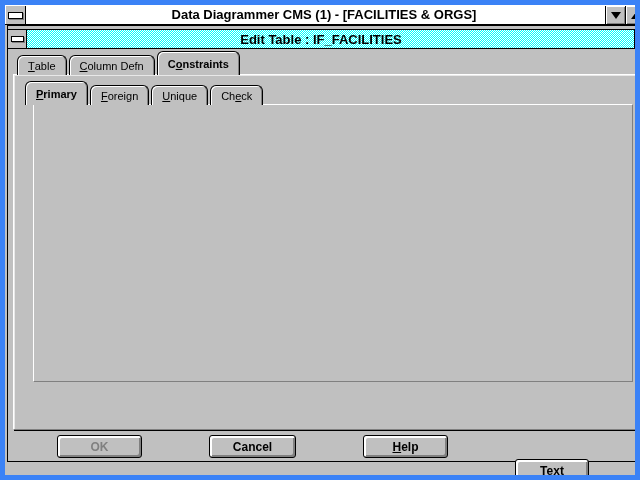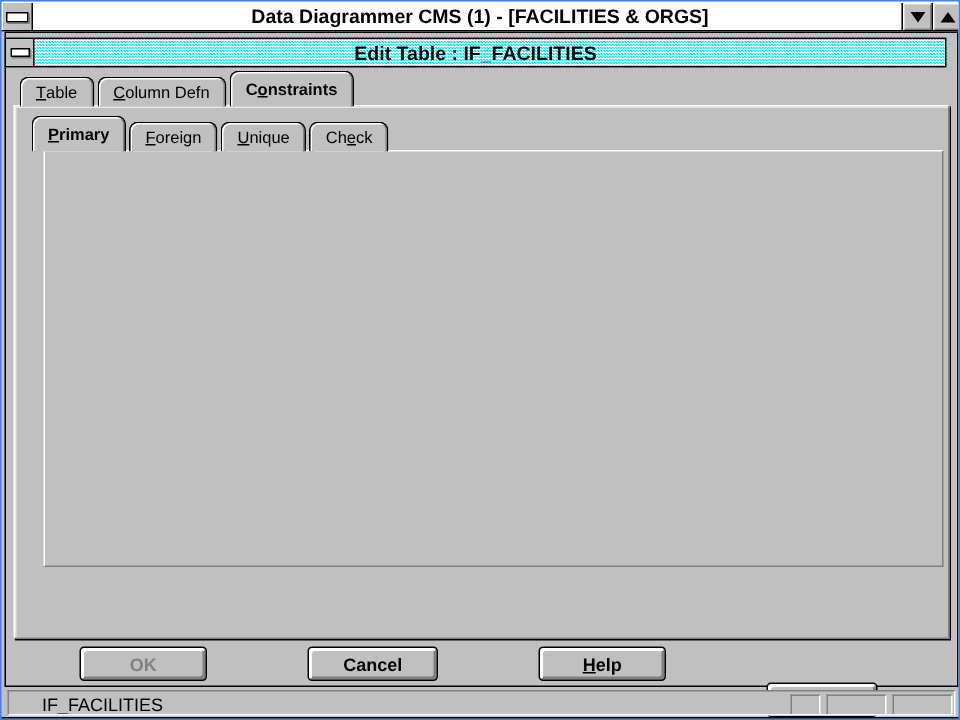--- a/index.html
+++ b/index.html
@@ -1,18 +1,18 @@
 <!DOCTYPE html>
 <html><head>
 <meta charset="utf-8">
 <style>
   html,body{margin:0;padding:0;background:#555;}
   #screen{position:relative;width:640px;height:480px;background:#c0c0c0;
     font-family:"Liberation Sans",sans-serif;overflow:hidden;
-    border:1px solid #3b82f6;box-sizing:border-box;}
+    border:5px solid #3b82f6;box-sizing:border-box;}
   .abs{position:absolute;}
   
   .main-titlebar{left:0;top:0;width:638px;height:19px;background:#fff;border-bottom:1px solid #000;}
   .main-title{left:0;top:2px;width:638px;text-align:center;font-weight:bold;font-size:13px;color:#000;white-space:nowrap;}
   .ctrlbox{width:19px;height:18px;background:#c0c0c0;border-right:1px solid #000;
     display:flex;align-items:center;justify-content:center;}
   .dash{width:13px;height:5px;background:#fff;border:1px solid #000;box-shadow:1px 1px 0 #808080;}
   .tb-btn{width:19px;height:18px;background:#c0c0c0;border-left:1px solid #000;
     box-shadow:inset 1px 1px 0 #fff,inset -1px -1px 0 #808080;
     display:flex;align-items:center;justify-content:center;}
@@ -236,21 +236,15 @@
   <div class="abs btn disabled" style="left:55px;top:382px;width:103px;height:23px;">Insert Constraint</div>
   <div class="abs btn" style="left:194px;top:382px;width:104px;height:23px;">Delete Constraint</div>
   <div class="abs btn" style="left:334px;top:382px;width:115px;height:23px;">Insert Key Column</div>
   <div class="abs btn" style="left:482px;top:382px;width:113px;height:23px;">Delete Key Column</div>
 
   <div class="abs btn disabled" style="left:52px;top:430px;width:85px;height:23px;">OK</div>
   <div class="abs btn" style="left:204px;top:430px;width:87px;height:23px;">Cancel</div>
   <div class="abs btn" style="left:358px;top:430px;width:85px;height:23px;"><u>H</u>elp</div>
   <div class="abs btn" style="left:510px;top:454px;width:74px;height:23px;">Te<u>x</u>t</div>
 
-  <div class="abs statusbar">
-    <div class="status-text">IF_FACILITIES</div>
-    <div class="status-cell" style="left:521px;width:18px;"></div>
-    <div class="status-cell" style="left:545px;width:38px;"></div>
-    <div class="status-cell" style="left:589px;width:38px;"></div>
-  </div>
   <div class="abs bottom-line"></div>
 
 </div>
 
 </body></html>

